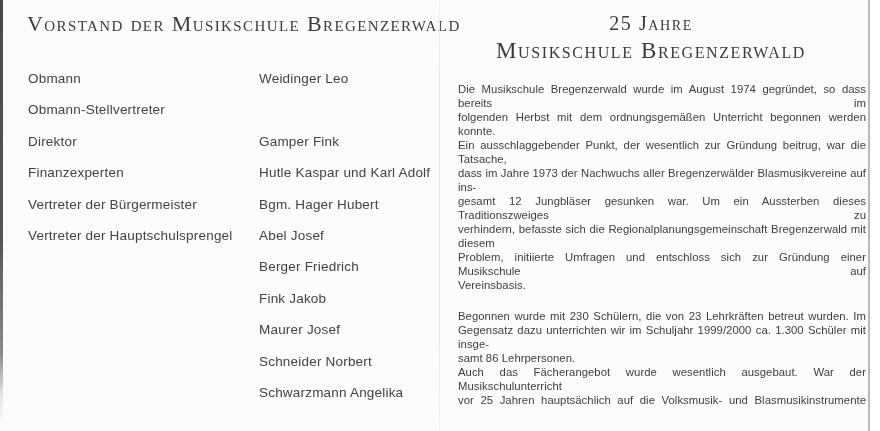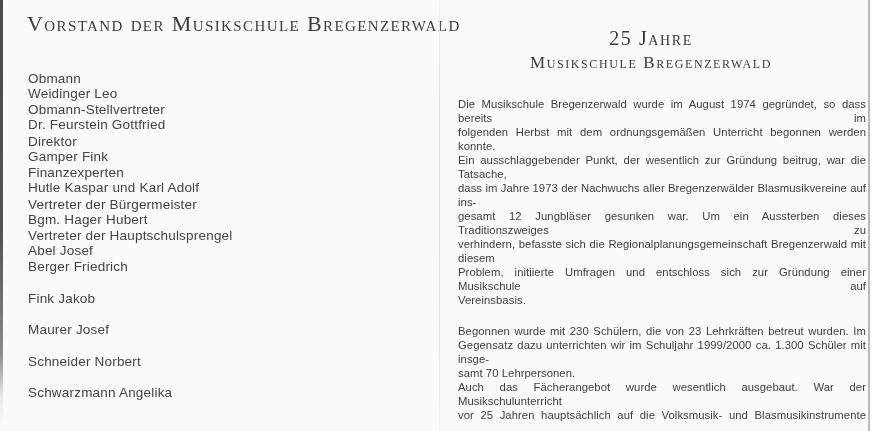--- a/index.html
+++ b/index.html
@@ -25,47 +25,47 @@
   .scan-edge-right {
     position: absolute; left: 868px; top: 0; width: 2px; height: 431px;
     background: #bcb9b3;
   }
   .scan-margin-right {
     position: absolute; left: 870px; top: 0; width: 10px; height: 431px;
     background: #ffffff;
   }
 
   .page-left  { position: absolute; left: 3px;   top: 0; width: 436px; height: 431px; }
-  .page-right { position: absolute; left: 441px; top: 16px; width: 427px; height: 414px; }
+  .page-right { position: absolute; left: 441px; top: 1px; width: 427px; height: 414px; }
 
   .left-title {
     position: absolute; left: 24px; top: 11px; width: 405px;
     font-family: "Liberation Serif", serif;
     font-variant: small-caps;
     font-size: 22px; letter-spacing: 1.4px;
     color: #3c3c3c; white-space: nowrap;
   }
 
   .board-list { position: absolute; left: 25px; top: 71px; right: 6px; }
   .board-row  {
     display: flex; height: 31.4px; align-items: flex-start;
-    font-size: 13.5px; color: #434343; letter-spacing: 0.2px; white-space: nowrap; flex-direction: column;
+    font-size: 13.5px; color: #434343; letter-spacing: 0.2px; white-space: nowrap;
   }
   .board-role { width: 231px; flex: none; }
   .board-name { flex: 1; }
 
   .right-title-block {
     position: absolute; left: 0; top: 11px; width: 420px;
     text-align: center;
     font-family: "Liberation Serif", serif;
     font-variant: small-caps;
     color: #3a3a3a;
   }
   .right-title-line1 { font-size: 20px; letter-spacing: 1.6px; }
-  .right-title-line2 { font-size: 17px; letter-spacing: 1.6px; margin-top: 3px; white-space: nowrap; }
+  .right-title-line2 { font-size: 23px; letter-spacing: 1.6px; margin-top: 3px; white-space: nowrap; }
 
   .body-text {
     position: absolute; left: 17px; top: 81px; width: 408px;
     font-size: 11.3px; line-height: 14px;
     color: #3e3e3e; letter-spacing: 0.05px;
   }
   .para { margin: 0; }
   .para.spaced { margin-top: 17px; }
   .bodyline { text-align: justify; text-align-last: justify; }
   .bodyline.lastline { text-align: right; text-align-last: left; }
@@ -79,21 +79,20 @@
     <div class="left-title">Vorstand der Musikschule Bregenzerwald</div>
 
     <div class="board-list">
   <div class="board-row">
     <span class="board-role">Obmann</span>
     <span class="board-name">Weidinger Leo</span>
   </div>
 
   <div class="board-row">
     <span class="board-role">Obmann-Stellvertreter</span>
-    <span class="board-name">Dr. Feurstein Gottfried</span>
   </div>
 
   <div class="board-row">
     <span class="board-role">Direktor</span>
     <span class="board-name">Gamper Fink</span>
   </div>
 
   <div class="board-row">
     <span class="board-role">Finanzexperten</span>
     <span class="board-name">Hutle Kaspar und Karl Adolf</span>
@@ -149,21 +148,21 @@
           <div class="bodyline">Ein ausschlaggebender Punkt, der wesentlich zur Gründung beitrug, war die Tatsache,</div>
           <div class="bodyline">dass im Jahre 1973 der Nachwuchs aller Bregenzerwälder Blasmusikvereine auf ins-</div>
           <div class="bodyline">gesamt 12 Jungbläser gesunken war. Um ein Aussterben dieses Traditionszweiges zu</div>
           <div class="bodyline">verhindern, befasste sich die Regionalplanungsgemeinschaft Bregenzerwald mit diesem</div>
           <div class="bodyline">Problem, initiierte Umfragen und entschloss sich zur Gründung einer Musikschule auf</div>
           <div class="bodyline lastline">Vereinsbasis.</div>
         </div>
         <div class="para spaced">
           <div class="bodyline">Begonnen wurde mit 230 Schülern, die von 23 Lehrkräften betreut wurden. Im</div>
           <div class="bodyline">Gegensatz dazu unterrichten wir im Schuljahr 1999/2000 ca. 1.300 Schüler mit insge-</div>
-          <div class="bodyline lastline">samt 70 Lehrpersonen.</div>
+          <div class="bodyline lastline">samt 86 Lehrpersonen.</div>
         </div>
         <div class="para">
           <div class="bodyline">Auch das Fächerangebot wurde wesentlich ausgebaut. War der Musikschulunterricht</div>
           <div class="bodyline">vor 25 Jahren hauptsächlich auf die Volksmusik- und Blasmusikinstrumente</div>
         </div>
       </div>
   </div>
 
   <div class="scan-edge-left"></div>
   <div class="fold-line"></div>

